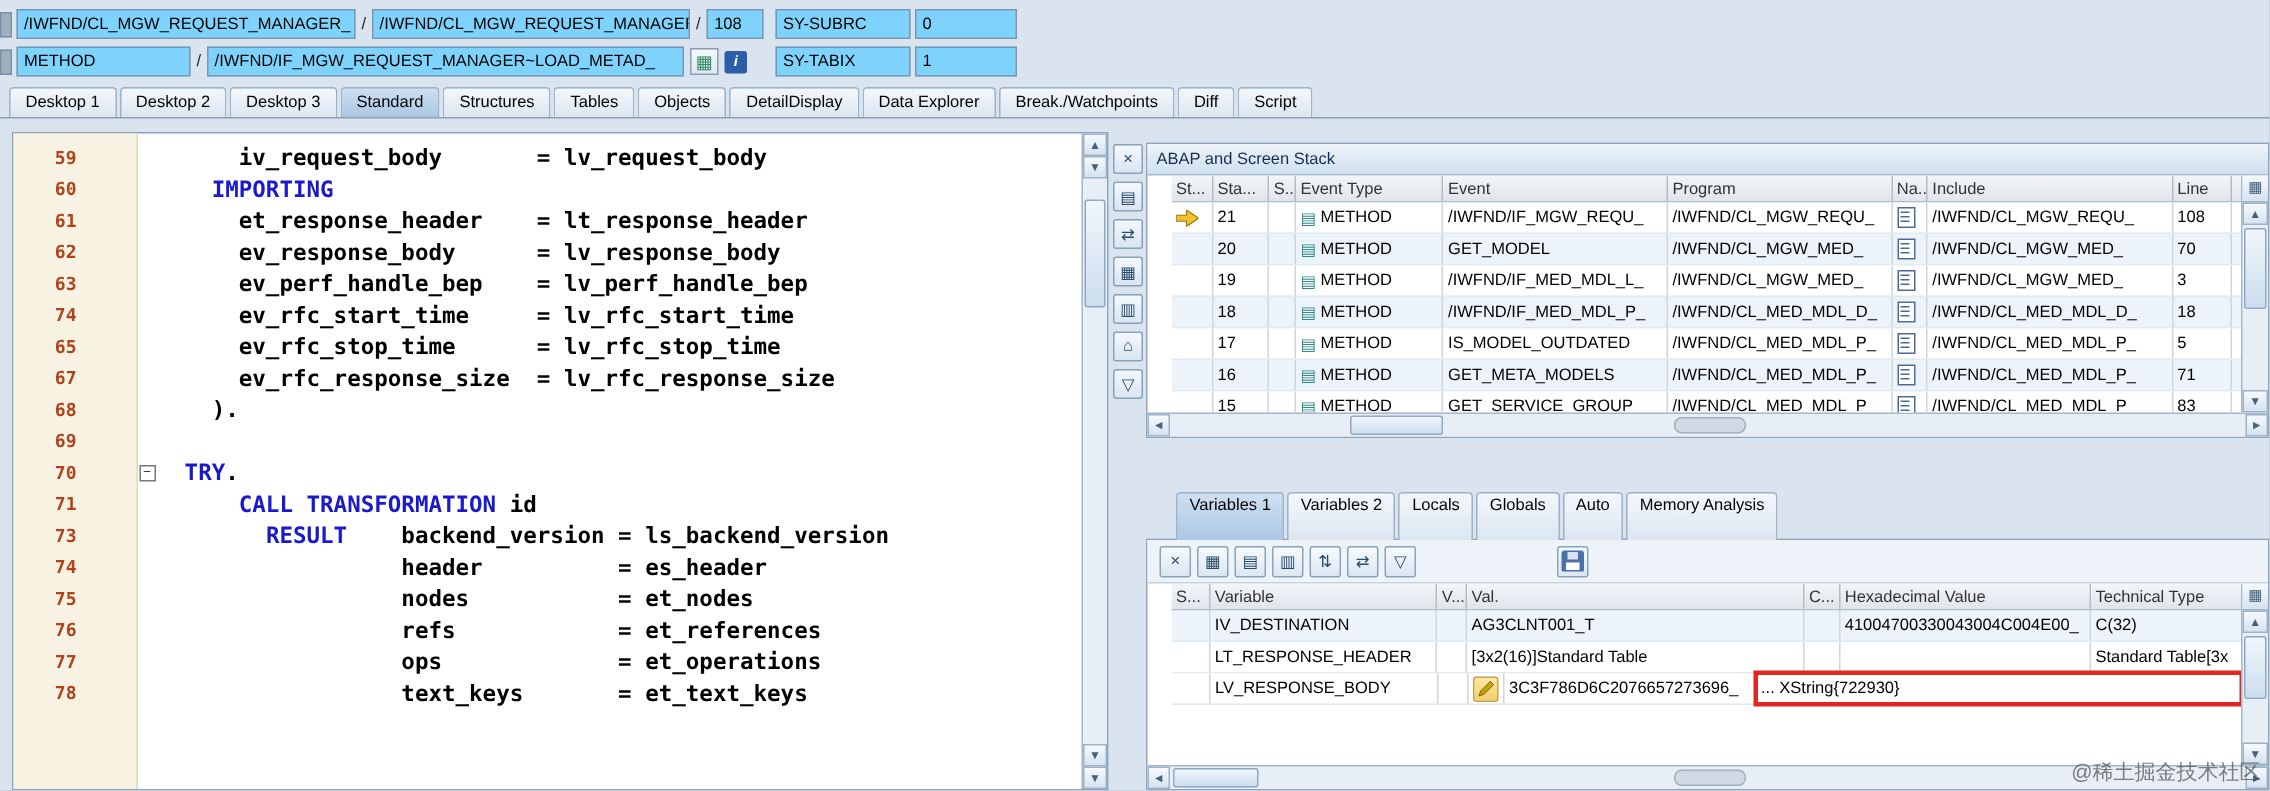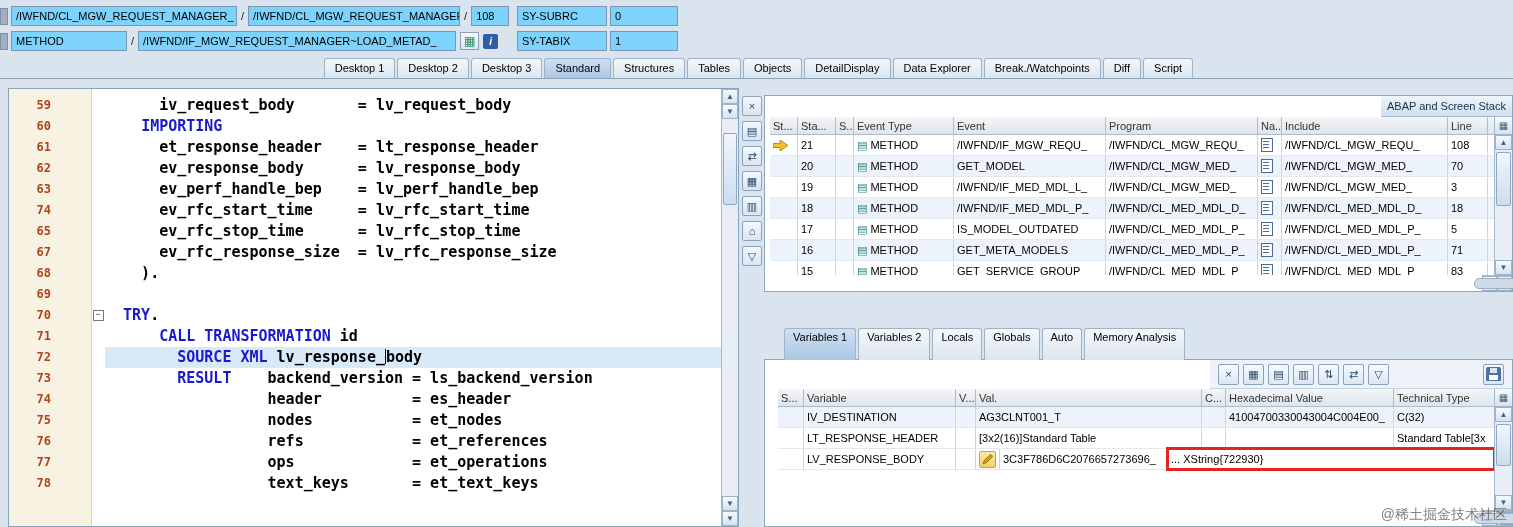--- a/index.html
+++ b/index.html
@@ -15,21 +15,21 @@
   .syl{position:absolute;left:517px;width:90px;}
   .syv{position:absolute;left:610px;width:68px;}
   .hicon{width:17px;height:16px;margin-left:4px;border:1px solid #8aa0b8;background:linear-gradient(#f6fafd,#dde8f2);
          display:flex;align-items:center;justify-content:center;font-size:10px;flex:none;}
   .i-info{width:15px;height:15px;margin-left:4px;background:#2b5ea7;color:#fff;font-weight:bold;font-size:10px;
           display:flex;align-items:center;justify-content:center;border-radius:2px;font-style:italic;flex:none;}
   .i-tbledit{color:#2e8b62;font-size:12px;}
 
   
   #main-tabs{position:absolute;top:55px;left:0;width:100%;height:24px;display:flex;align-items:flex-end;
-             padding-left:6px;box-sizing:border-box;border-bottom:1px solid #8ba0b5;background:#d9e4ef;justify-content:center;}
+             padding-left:6px;box-sizing:border-box;border-bottom:1px solid #8ba0b5;background:#d9e4ef;}
   .tab{padding:3px 10px 4px;margin-right:2px;border:1px solid #9fb3c7;border-bottom:none;
        border-radius:3px 3px 0 0;background:linear-gradient(#f3f7fb,#dce6f0);cursor:default;white-space:nowrap;}
   .tab.selected{background:linear-gradient(#cfe0f2,#aac7e4);}
   .var-tab{padding:2px 8px 17px;font-size:11px;}
 
   
   #editor{position:absolute;left:8px;top:88px;width:731px;height:439px;background:#fff;
           border:1px solid #8aa3bd;box-sizing:border-box;}
   #gutter-bg{position:absolute;left:0;top:0;bottom:0;width:82px;background:#f7f2e2;border-right:1px solid #ddd6c0;}
   #code-lines{position:absolute;left:0;top:6px;right:16px;z-index:1;}
@@ -64,21 +64,21 @@
         background:#cfdae6;border:1px solid #9fb0c2;}
 
   
   #edit-tools{position:absolute;left:742px;top:96px;width:20px;display:flex;flex-direction:column;gap:5px;}
   .tool-btn{width:18px;height:18px;border:1px solid #8aa3bd;border-radius:2px;
             background:linear-gradient(#f4f8fc,#d9e5f1);display:flex;align-items:center;justify-content:center;
             font-size:11px;color:#2a4a6a;}
 
   
   .panel{position:absolute;border:1px solid #8fa5bb;background:#fff;box-sizing:border-box;
-         display:flex;flex-direction:column;align-items:flex-end;}
+         display:flex;flex-direction:column;}
   #stack-panel{left:764px;top:95px;width:749px;height:197px;}
   .panel-title{height:20px;flex:none;background:linear-gradient(#eef4fa,#d0dfef);border-bottom:1px solid #a7bbd0;
                display:flex;align-items:center;padding:0 6px;color:#15304e;}
   .tbl-wrap{flex:1;display:flex;overflow:hidden;padding-left:16px;}
   .tbl{flex:1;overflow:hidden;display:flex;flex-direction:column;}
   .thead{display:flex;height:18px;flex:none;background:linear-gradient(#f4f6f8,#dde4ea);color:#333;}
   .th{border-right:1px solid #aebccb;border-bottom:1px solid #aebccb;}
   .th,.td{box-sizing:border-box;padding:0 3px;display:flex;align-items:center;gap:3px;
           overflow:hidden;white-space:nowrap;height:100%;}
   .td{border-right:1px solid #ccd6e1;}
@@ -232,26 +232,20 @@
             <span class="foldbox">−</span>
           </div>
           <div class="ccode"><span>  </span><span class="kw">TRY</span><span>.</span></div>
         </div>
         <div class="crow">
           <div class="cnum">71</div>
           <div class="cpad"></div>
           <div class="cfold"></div>
           <div class="ccode"><span>      </span><span class="kw">CALL TRANSFORMATION</span><span> id</span></div>
         </div>
-        <div class="crow current">
-          <div class="cnum">72</div>
-          <div class="cpad"></div>
-          <div class="cfold"></div>
-          <div class="ccode"><span>        </span><span class="kw">SOURCE XML</span><span> lv_response_</span><span class="caret"></span><span>body</span></div>
-        </div>
         <div class="crow">
           <div class="cnum">73</div>
           <div class="cpad"></div>
           <div class="cfold"></div>
           <div class="ccode"><span>        </span><span class="kw">RESULT</span><span>    backend_version = ls_backend_version</span></div>
         </div>
         <div class="crow">
           <div class="cnum">74</div>
           <div class="cpad"></div>
           <div class="cfold"></div>

